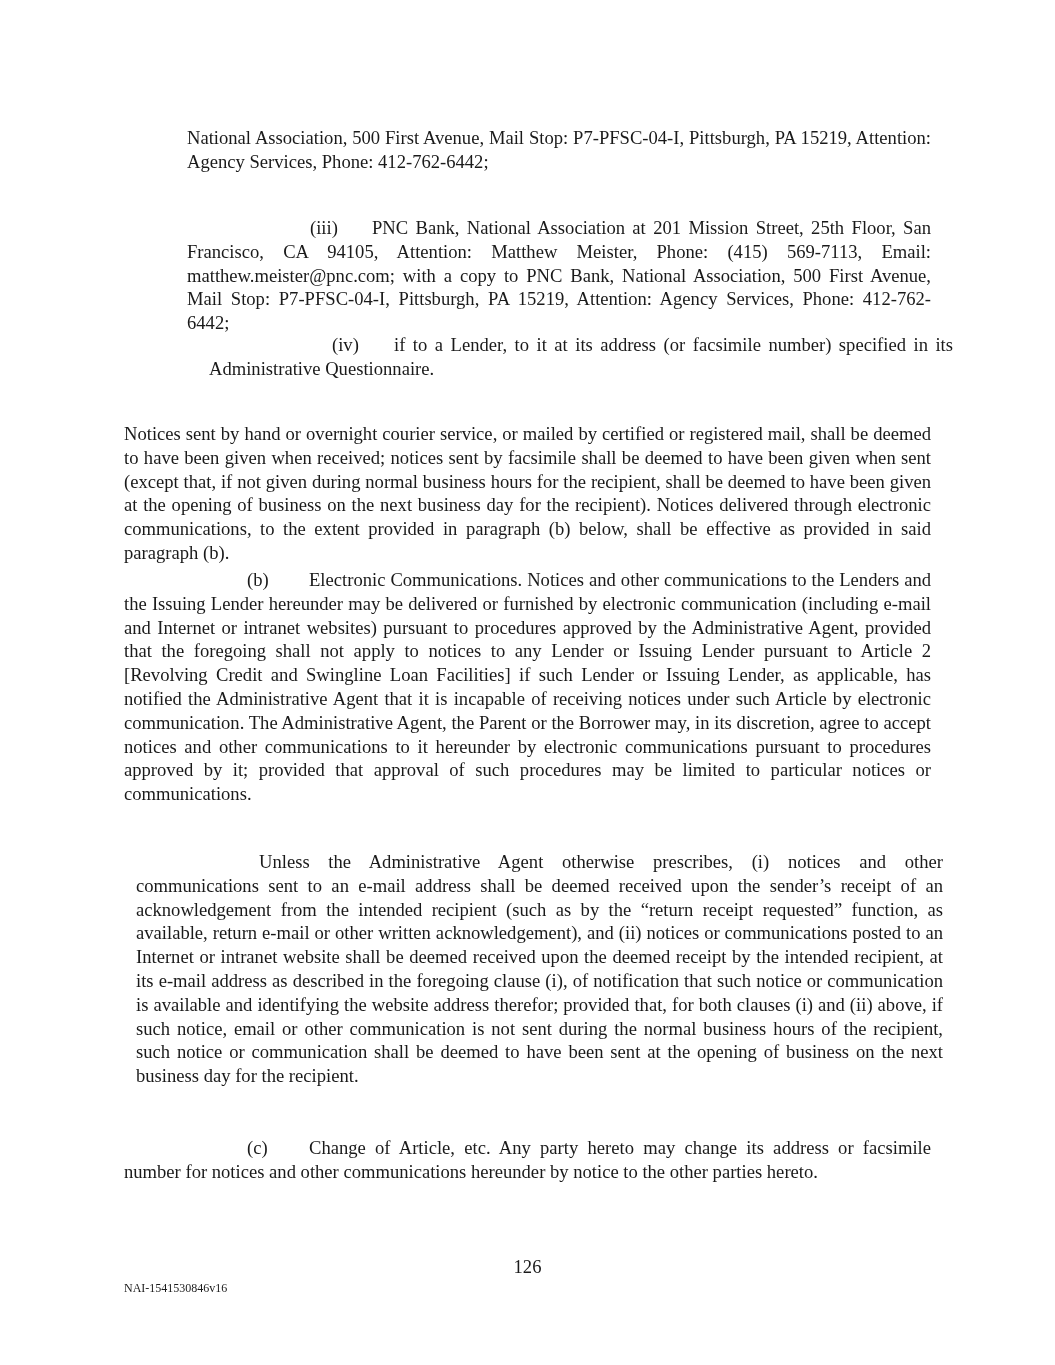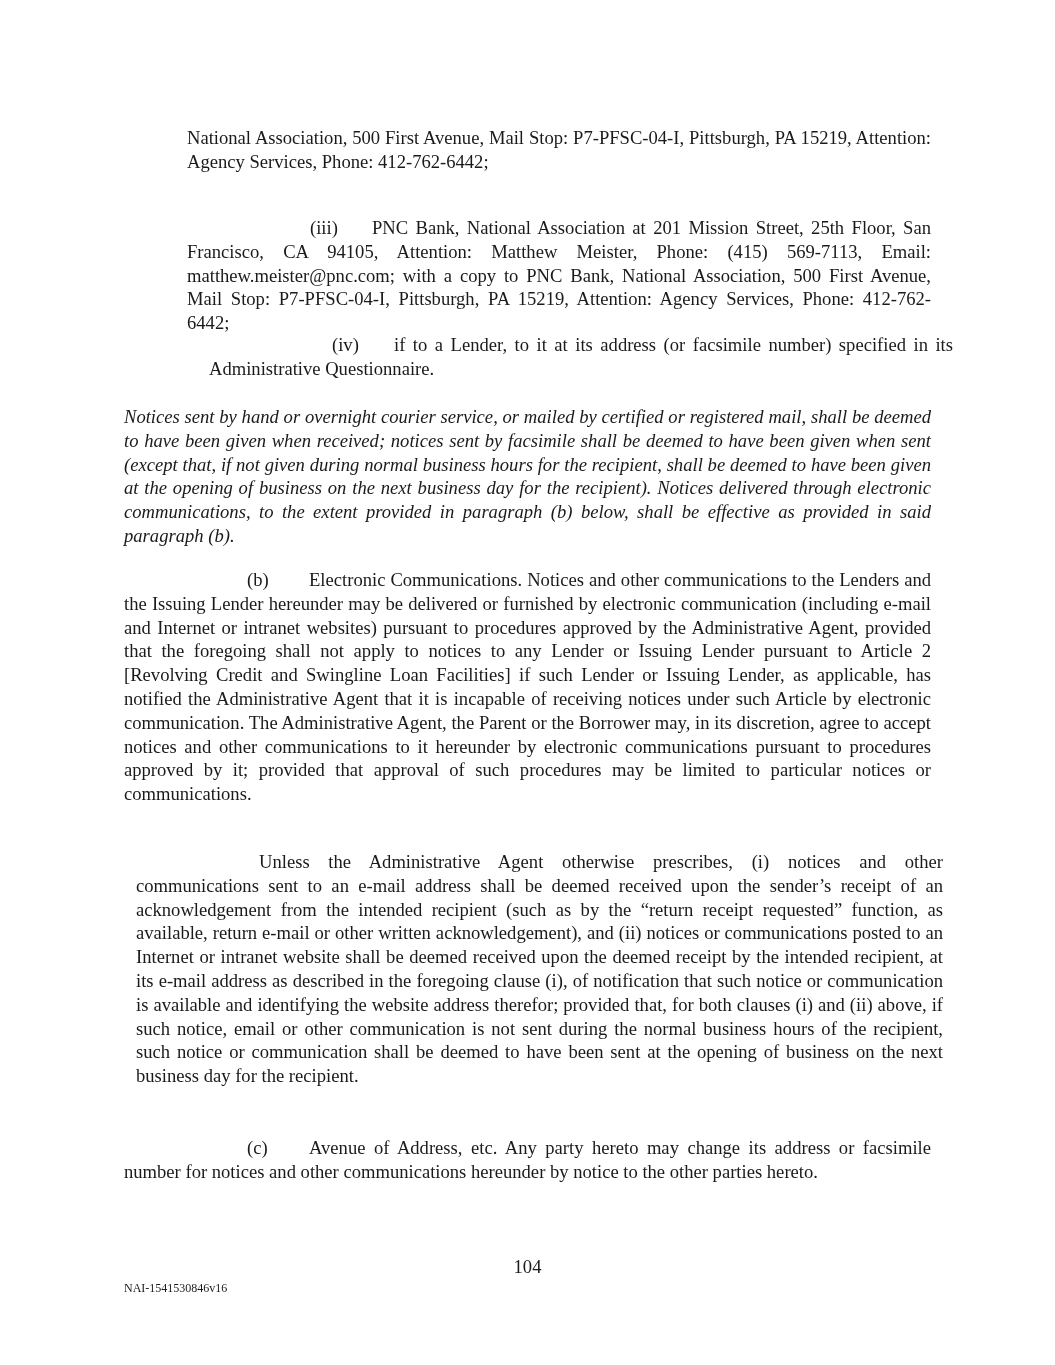--- a/index.html
+++ b/index.html
@@ -78,32 +78,32 @@
   </p>
 
   <p class="para indented" style="top:194px;margin-top:22px;">
     <span class="tab-indent-sub"></span><span class="num-label">(iii)</span><span>PNC Bank, National Association at 201 Mission Street, 25th Floor, San Francisco, CA 94105, Attention: Matthew Meister, Phone: (415) 569-7113, Email: matthew.meister@pnc.com; with a copy to PNC Bank, National Association, 500 First Avenue, Mail Stop: P7-PFSC-04-I, Pittsburgh, PA 15219, Attention: Agency Services, Phone: 412-762-6442;</span>
   </p>
 
   <p class="para indented" style="top:333px;margin-left:22px;">
     <span class="tab-indent-sub"></span><span class="num-label">(iv)</span><span>if to a Lender, to it at its address (or facsimile number) specified in its Administrative Questionnaire.</span>
   </p>
 
-  <p class="para full" style="top:405px;font-style:italic;">
+  <p class="para full" style="top:422px;">
     <span>Notices sent by hand or overnight courier service, or mailed by certified or registered mail, shall be deemed to have been given when received; notices sent by facsimile shall be deemed to have been given when sent (except that, if not given during normal business hours for the recipient, shall be deemed to have been given at the opening of business on the next business day for the recipient).  Notices delivered through electronic communications, to the extent provided in paragraph (b) below, shall be effective as provided in said paragraph (b).</span>
   </p>
 
   <p class="para full" style="top:568px;">
     <span class="tab-indent-main"></span><span class="num-label">(b)</span><span class="u">Electronic Communications</span><span>.</span><span>  Notices and other communications to the Lenders and the Issuing Lender hereunder may be delivered or furnished by electronic communication (including e-mail and Internet or intranet websites) pursuant to procedures approved by the Administrative Agent, </span><span class="u">provided</span><span> that the foregoing shall not apply to notices to any Lender or Issuing Lender pursuant to Article 2 [Revolving Credit and Swingline Loan Facilities] if such Lender or Issuing Lender, as applicable, has notified the Administrative Agent that it is incapable of receiving notices under such Article by electronic communication.  The Administrative Agent, the Parent or the Borrower may, in its discretion, agree to accept notices and other communications to it hereunder by electronic communications pursuant to procedures approved by it; </span><span class="u">provided</span><span> that approval of such procedures may be limited to particular notices or communications.</span>
   </p>
 
   <p class="para full" style="top:850px;margin-left:12px;">
     <span class="tab-indent-main"></span><span>Unless the Administrative Agent otherwise prescribes, (i) notices and other communications sent to an e-mail address shall be deemed received upon the sender’s receipt of an acknowledgement from the intended recipient (such as by the “return receipt requested” function, as available, return e-mail or other written acknowledgement), and (ii) notices or communications posted to an Internet or intranet website shall be deemed received upon the deemed receipt by the intended recipient, at its e-mail address as described in the foregoing clause (i), of notification that such notice or communication is available and identifying the website address therefor; </span><span class="u">provided</span><span> that, for both clauses (i) and (ii) above, if such notice, email or other communication is not sent during the normal business hours of the recipient, such notice or communication shall be deemed to have been sent at the opening of business on the next business day for the recipient.</span>
   </p>
 
   <p class="para full" style="top:1136px;">
-    <span class="tab-indent-main"></span><span class="num-label">(c)</span><span class="u">Avenue of Address, etc</span><span>.</span><span>  Any party hereto may change its address or facsimile number for notices and other communications hereunder by notice to the other parties hereto.</span>
+    <span class="tab-indent-main"></span><span class="num-label">(c)</span><span class="u">Change of Article, etc</span><span>.</span><span>  Any party hereto may change its address or facsimile number for notices and other communications hereunder by notice to the other parties hereto.</span>
   </p>
 
-  <div class="page-number">104</div>
+  <div class="page-number">126</div>
   <div class="doc-id">NAI-1541530846v16</div>
 
 </div>
 
 </body></html>

